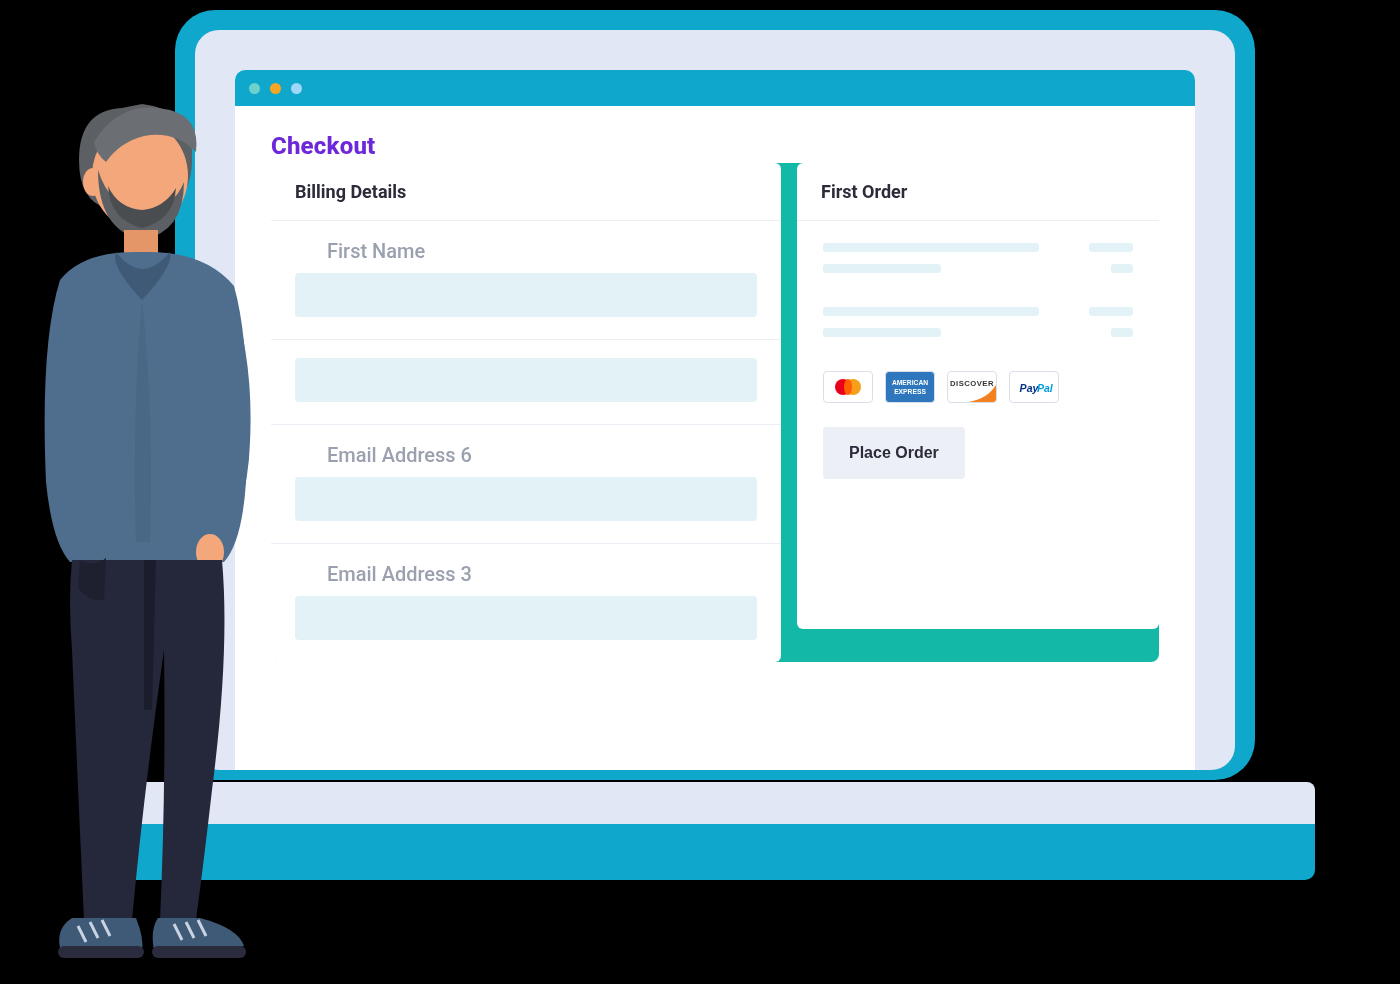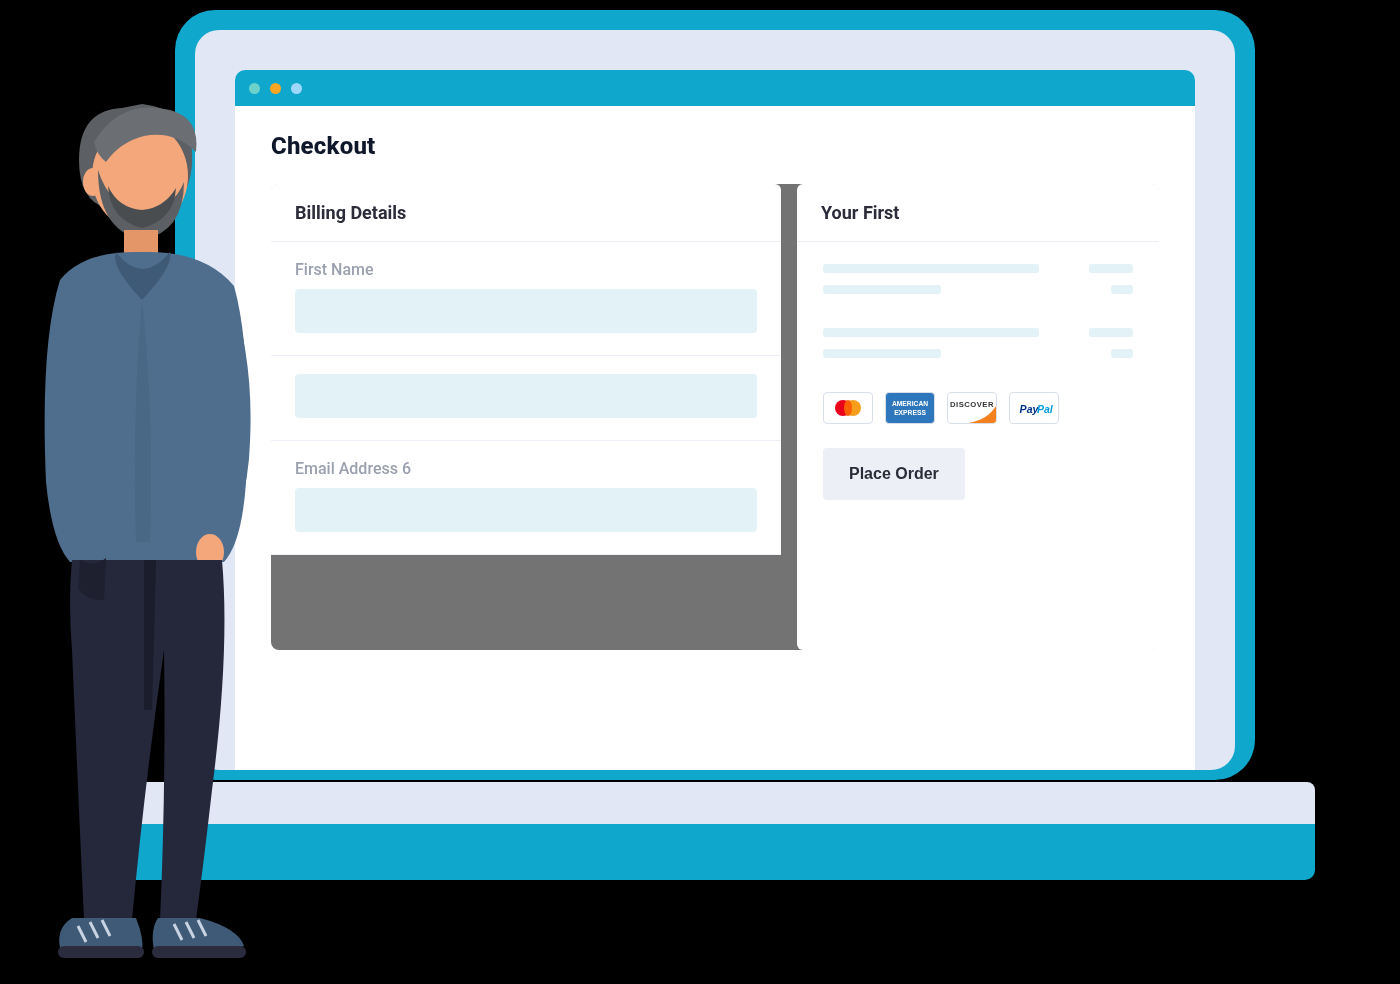--- a/index.html
+++ b/index.html
@@ -57,28 +57,28 @@
   .dot.green  { background: #6DD2CC; }
   .dot.orange { background: #F6A623; }
   .dot.blue   { background: #9ED7F8; }
 
   .page {
     padding: 26px 36px;
     background: #fff;
     height: calc(100% - 36px);
   }
   .page h1 {
-    font-size: 24px; font-weight: 800; color: #0f172a;
+    font-size: 24px; font-weight: 800; color: #6d28d9;
     letter-spacing: .2px;
-    margin-bottom: 24px;
+    margin-bottom: 3px;
   }
 
   .body {
     display: flex; gap: 16px;
-    background: #737373;
+    background: #14b8a6;
     border-radius: 8px;
     padding: 0;
   }
 
   
   .billing {
     flex: 0 0 510px;
     background: transparent;
     padding: 0;
   }
@@ -91,21 +91,21 @@
   }
 
   .field-block {
     background: #fff;
     padding: 18px 24px 22px 24px;
     border-bottom: 1px solid #ECEFF5;
   }
   .field-block.no-border { border-bottom: none; border-radius: 0 0 6px 6px; }
   .field-row { display: flex; gap: 44px; }
   .field { flex: 1; display: flex; flex-direction: column; gap: 10px; }
-  .label { font-size: 16px; color: #9AA0AE; font-weight: 500; }
+  .label { font-size: 20px; color: #9AA0AE; font-weight: 500; margin-left: 32px; }
   .input {
     height: 44px; width: 100%;
     border: none; background: #E3F2F6;
     border-radius: 4px;
     padding: 0 12px;
     font-size: 15px; color: #2B2B3A;
   }
 
   
   .order {
@@ -186,24 +186,30 @@
                 </div>
               </div>
 
               <div class="field-block">
                 <div class="field">
                   <span class="label">Email Address 6</span>
                   <input class="input" value="" style="">
                 </div>
               </div>
 
+              <div class="field-block no-border">
+                <div class="field">
+                  <span class="label">Email Address 3</span>
+                  <input class="input" value="" style="">
+                </div>
+              </div>
             </div>
 
             <div class="order">
-              <div class="panel-title">Your First</div>
+              <div class="panel-title">First Order</div>
               <div class="order-body">
 
                 <div class="skel-row">
                   <div class="skel-col">
                     <div class="skel-line long"></div>
                     <div class="skel-line short"></div>
                   </div>
                   <div class="skel-price">
                     <div class="skel-line"></div>
                     <div class="skel-line s2"></div>

